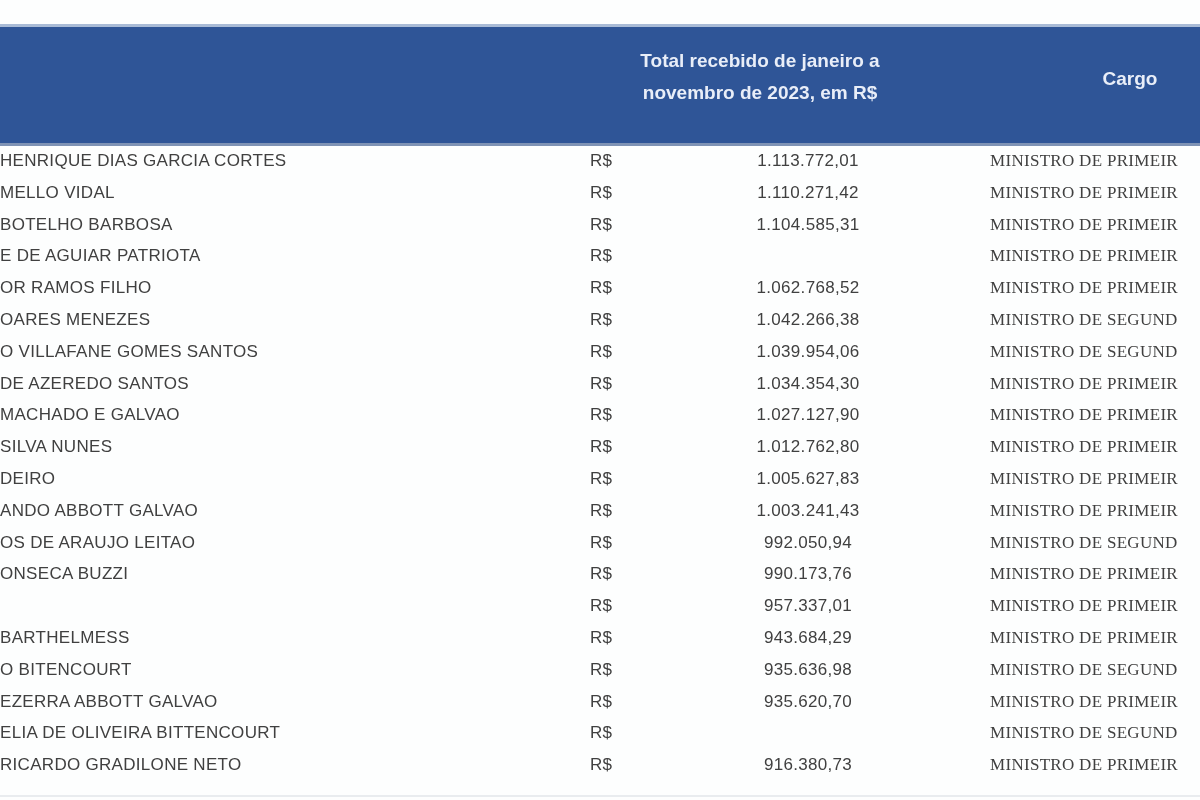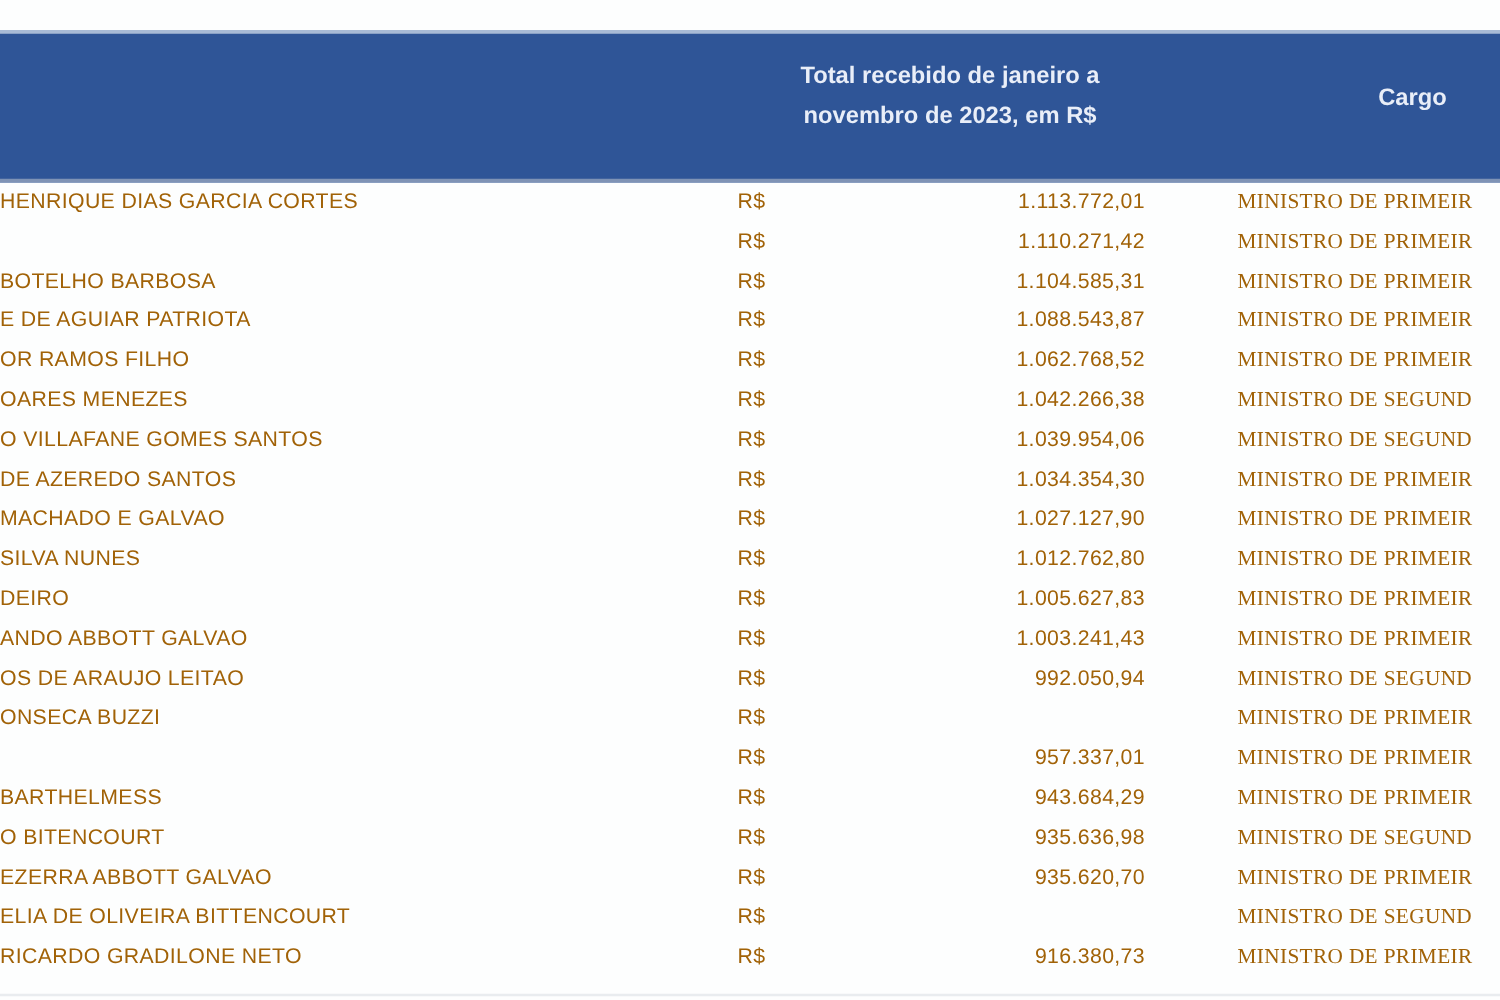--- a/index.html
+++ b/index.html
@@ -50,41 +50,41 @@
       position: absolute;
       left: 0;
       top: 146px;
       width: 1200px;
     }
     .row {
       position: relative;
       height: 31.8px;
       width: 1068px;
       font-size: 17px;
-      color: #a16207;
+      color: #404040;
       letter-spacing: 0.3px;
     }
     .cell {
       position: absolute;
       top: 5px;
       white-space: nowrap;
       overflow: hidden;
     }
     .c-name {
       left: 0px;
       width: 560px;
     }
     .c-cur {
       left: 590px;
       width: 40px;
     }
     .c-val {
       left: 700px;
       width: 216px;
-      text-align: right;
+      text-align: center;
     }
     .c-cargo {
       left: 990px;
       width: 210px;
       font-family: Liberation Serif, serif;
     }
     .bottom-rule {
       position: absolute;
       left: 0;
       top: 795px;
@@ -107,34 +107,34 @@
   </div>
 
   <div class="rows" id="rows">
       <div class="row">
         <div class="cell c-name">HENRIQUE DIAS GARCIA CORTES</div>
         <div class="cell c-cur">R$</div>
         <div class="cell c-val">1.113.772,01</div>
         <div class="cell c-cargo">MINISTRO DE PRIMEIR</div>
       </div>
       <div class="row">
+        <div class="cell c-name">MELLO VIDAL</div>
         <div class="cell c-cur">R$</div>
         <div class="cell c-val">1.110.271,42</div>
         <div class="cell c-cargo">MINISTRO DE PRIMEIR</div>
       </div>
       <div class="row">
         <div class="cell c-name">BOTELHO BARBOSA</div>
         <div class="cell c-cur">R$</div>
         <div class="cell c-val">1.104.585,31</div>
         <div class="cell c-cargo">MINISTRO DE PRIMEIR</div>
       </div>
       <div class="row">
         <div class="cell c-name">E DE AGUIAR PATRIOTA</div>
         <div class="cell c-cur">R$</div>
-        <div class="cell c-val">1.088.543,87</div>
         <div class="cell c-cargo">MINISTRO DE PRIMEIR</div>
       </div>
       <div class="row">
         <div class="cell c-name">OR RAMOS FILHO</div>
         <div class="cell c-cur">R$</div>
         <div class="cell c-val">1.062.768,52</div>
         <div class="cell c-cargo">MINISTRO DE PRIMEIR</div>
       </div>
       <div class="row">
         <div class="cell c-name">OARES MENEZES</div>
@@ -180,20 +180,21 @@
       </div>
       <div class="row">
         <div class="cell c-name">OS DE ARAUJO LEITAO</div>
         <div class="cell c-cur">R$</div>
         <div class="cell c-val">992.050,94</div>
         <div class="cell c-cargo">MINISTRO DE SEGUND</div>
       </div>
       <div class="row">
         <div class="cell c-name">ONSECA BUZZI</div>
         <div class="cell c-cur">R$</div>
+        <div class="cell c-val">990.173,76</div>
         <div class="cell c-cargo">MINISTRO DE PRIMEIR</div>
       </div>
       <div class="row">
         <div class="cell c-cur">R$</div>
         <div class="cell c-val">957.337,01</div>
         <div class="cell c-cargo">MINISTRO DE PRIMEIR</div>
       </div>
       <div class="row">
         <div class="cell c-name">BARTHELMESS</div>
         <div class="cell c-cur">R$</div>

